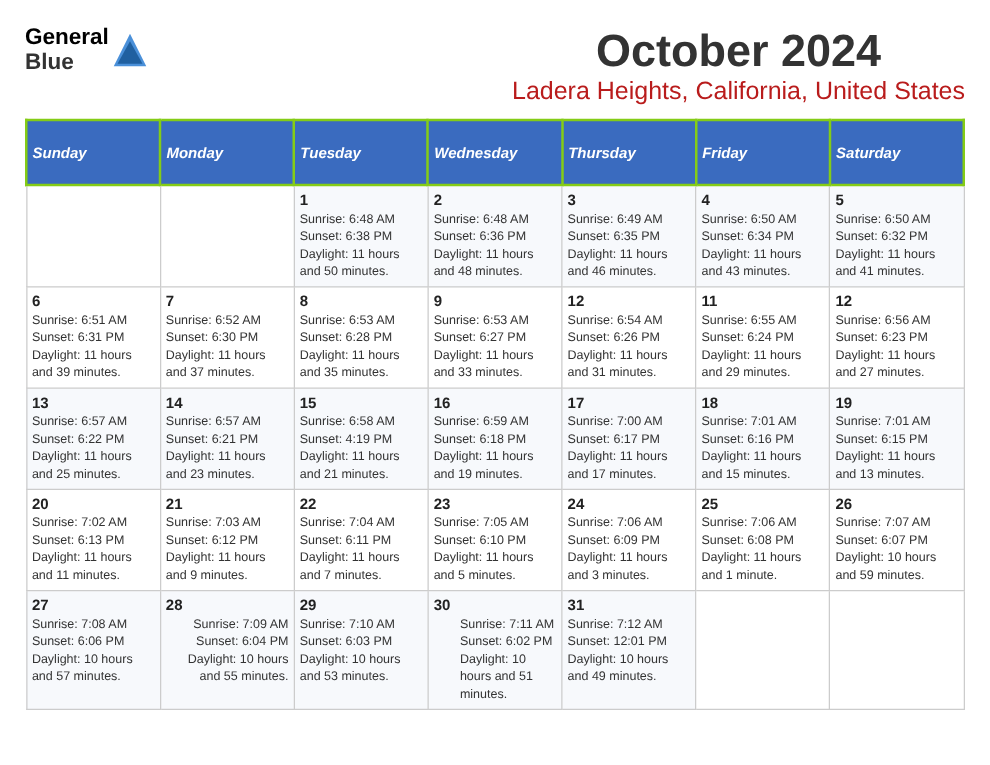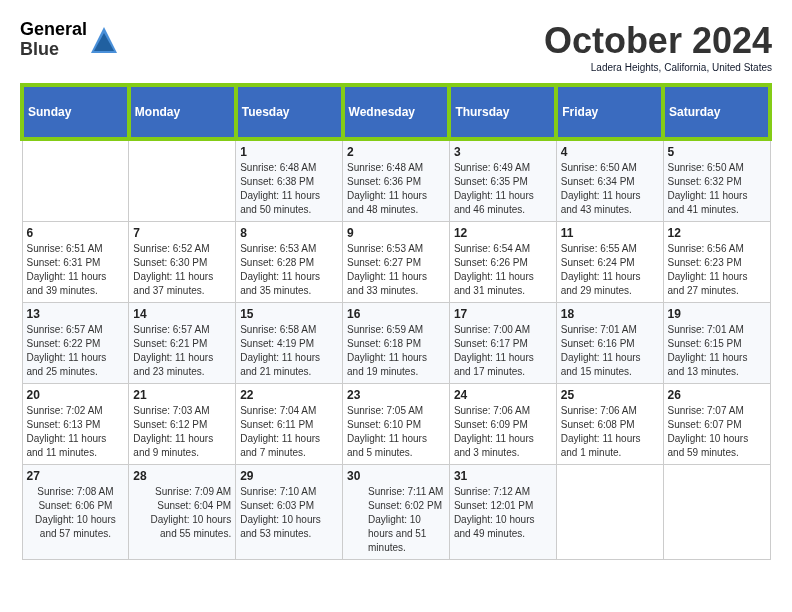--- a/index.html
+++ b/index.html
@@ -28,43 +28,44 @@
     }
     .logo-text span {
       color: #000000;
     }
     .logo-icon {
       width: 30px;
       height: 30px;
       margin-left: 2px;
     }
     .title-block {
-      text-align: right;
+      text-align: center;
     }
     .month-title {
       font-size: 36px;
       font-weight: bold;
       color: #333;
     }
     .location {
-      font-size: 10px;
-      color: #0f172a;
+      font-size: 20px;
+      color: #b91c1c;
     }
     table {
       width: 100%;
       border-collapse: collapse;
       font-size: 11px;
     }
     thead tr th {
       background-color: #3a6bbf;
       color: #fff;
       padding: 18px 4px;
       text-align: left;
       font-size: 12px;
-      border: 4px solid #84cc16;
+      border: 2px solid #84cc16;
+      font-style: italic;
     }
     tbody tr td {
       border: 1px solid #ccc;
       vertical-align: top;
       padding: 4px;
       height: 80px;
       width: calc(100% / 7);
       background: #fff;
     }
     tbody tr:nth-child(odd) td {
@@ -281,21 +282,21 @@
         <td>
           <div class="day-number">26</div>
           <div class="day-info" style="white-space: pre-line;">Sunrise: 7:07 AM
 Sunset: 6:07 PM
 Daylight: 10 hours and 59 minutes.</div>
         </td>
       </tr>
       <tr>
         <td>
           <div class="day-number">27</div>
-          <div class="day-info" style="white-space: pre-line; text-align: center;">Sunrise: 7:08 AM
+          <div class="day-info" style="white-space: pre-line;">Sunrise: 7:08 AM
 Sunset: 6:06 PM
 Daylight: 10 hours and 57 minutes.</div>
         </td>
         <td>
           <div class="day-number">28</div>
           <div class="day-info" style="white-space: pre-line; text-align: right;">Sunrise: 7:09 AM
 Sunset: 6:04 PM
 Daylight: 10 hours and 55 minutes.</div>
         </td>
         <td>

